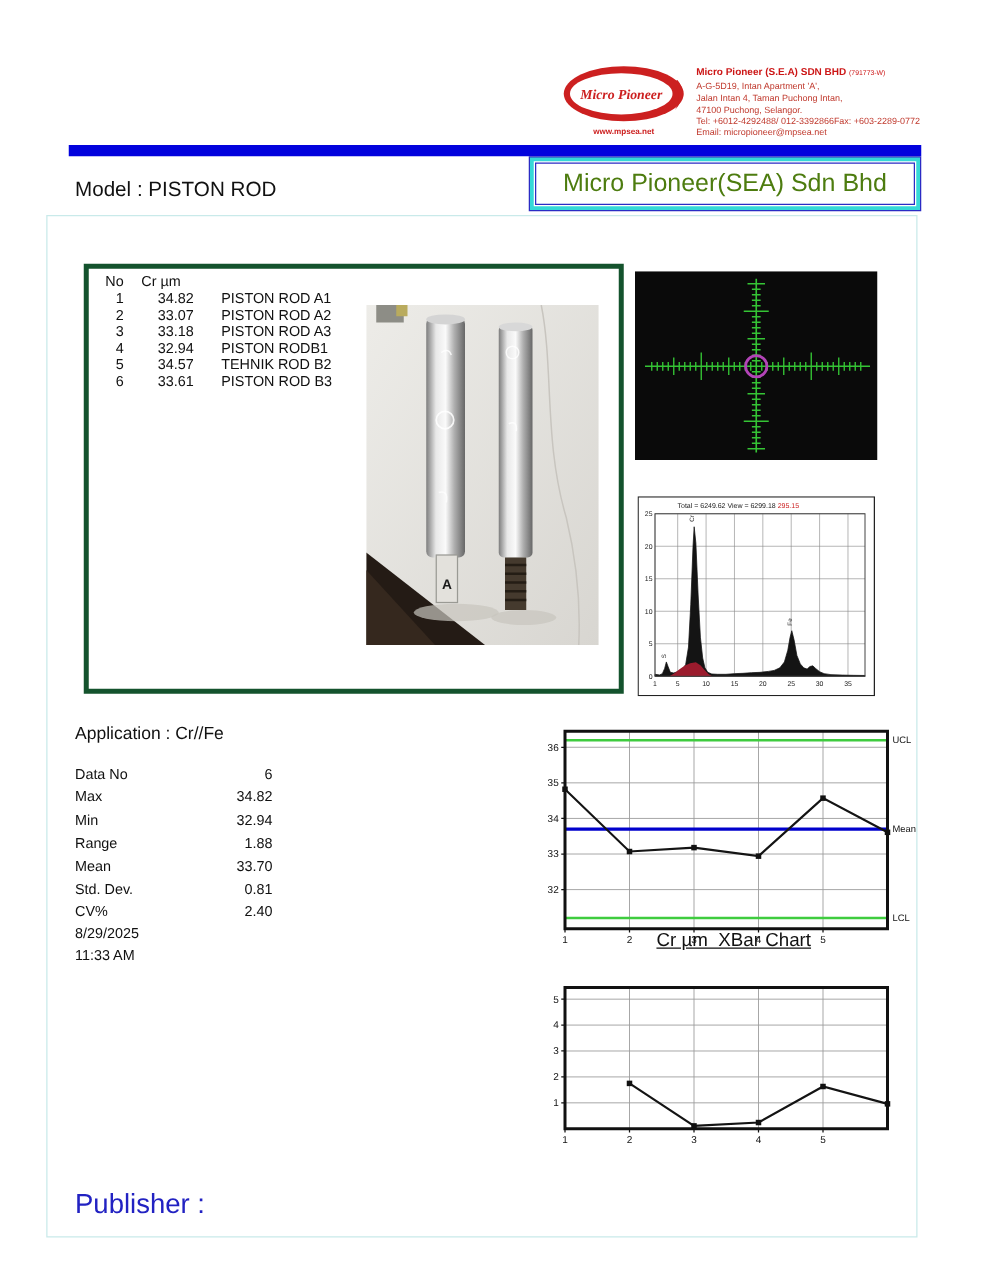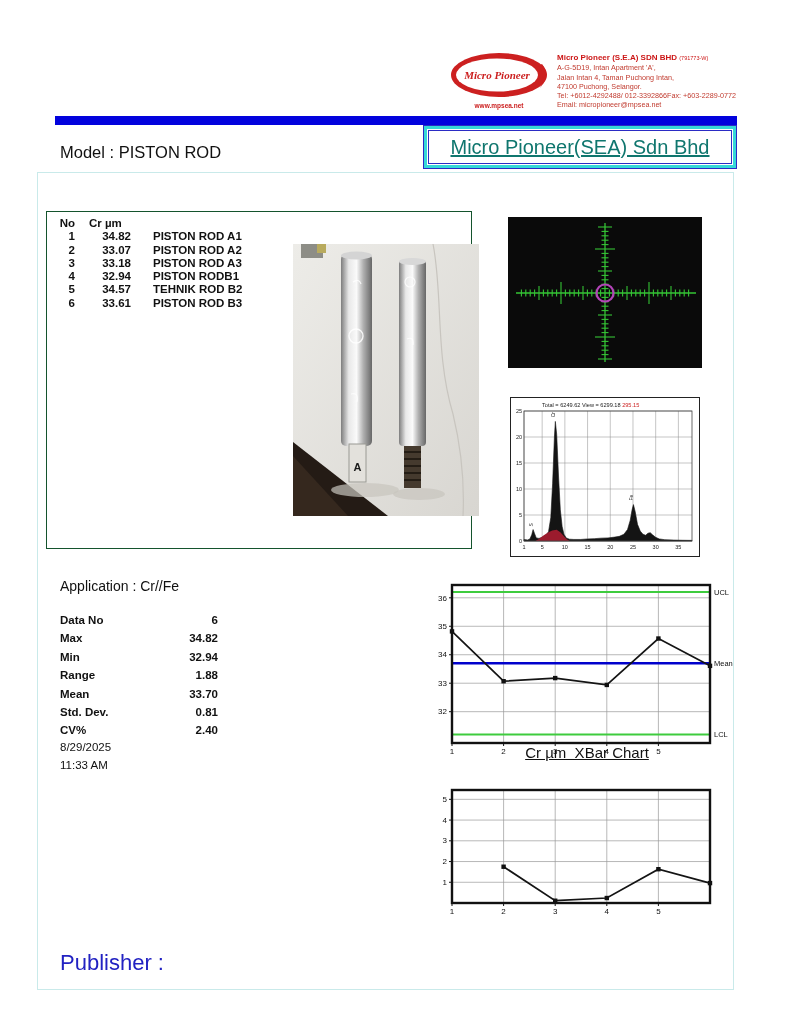--- a/index.html
+++ b/index.html
@@ -10,30 +10,30 @@
   .company-title{left:57px;top:56px;font-size:21px;font-weight:bold;color:#1d9a1d;letter-spacing:0.5px;}
   .logo-svg{left:448px;top:50px;}
   .logo-site{left:449px;top:102px;width:100px;text-align:center;font-size:6.5px;font-weight:bold;color:#cc2020;}
   .address{left:557px;top:53px;color:#c03a2e;font-size:7.2px;line-height:9.3px;width:190px;}
   .address .l1{color:#cc1616;font-weight:bold;font-size:8px;}
   .address .reg{font-size:5.5px;font-weight:normal;}
   .blue-bar{left:55px;top:116px;width:682px;height:9px;background:#0202dd;}
   .model{left:60px;top:143px;font-size:16.5px;color:#111;}
   .company-box{left:424px;top:126px;width:306px;height:36px;border:3px solid #35d8d8;box-shadow:0 0 0 1px #2b2bc4;}
   .company-box-inner{position:absolute;inset:1px;border:1px solid #2b2bc4;display:flex;align-items:center;justify-content:center;}
-  .company-box-inner span{font-size:20px;color:#0f766e;text-decoration:underline;}
-  .table-box{left:46px;top:211px;width:424px;height:336px;border:1px solid #14532d;font-weight:bold;}
+  .company-box-inner span{font-size:20px;color:#4d7c0f;}
+  .table-box{left:67px;top:211px;width:424px;height:336px;border:4px solid #14532d;}
   .mtable{position:absolute;left:8px;top:5px;font-size:11.5px;line-height:13.3px;color:#111;}
   .m-row{display:grid;grid-template-columns:20px 46px 1fr;column-gap:10px;}
   .c-no{text-align:right;}
   .c-val{text-align:right;}
   .c-name{padding-left:12px;white-space:nowrap;}
   .c-hdr{text-align:left;padding-left:4px;}
   .app-line{left:60px;top:578px;font-size:14px;color:#111;text-align:center;}
-  .stats{left:60px;top:614px;font-size:11.5px;color:#111;font-weight:bold;}
+  .stats{left:60px;top:614px;font-size:11.5px;color:#111;}
   .stat-row{display:grid;grid-template-columns:100px 58px;height:18.4px;}
   .s-val{text-align:right;}
   .date-line{left:60px;top:741px;font-size:11.5px;color:#111;}
   .time-line{left:60px;top:759px;font-size:11.5px;color:#111;}
   .xbar-svg{left:437px;top:577px;}
   .xbar-label{left:462px;top:744px;width:250px;text-align:center;font-size:15px;color:#111;white-space:pre;text-decoration:underline;}
   .range-svg{left:437px;top:784px;}
   .publisher{left:60px;top:950px;font-size:22px;font-weight:500;color:#2222c2;}
   .crosshair-svg{left:508px;top:217px;}
   .spectrum-svg{left:510px;top:397px;}

